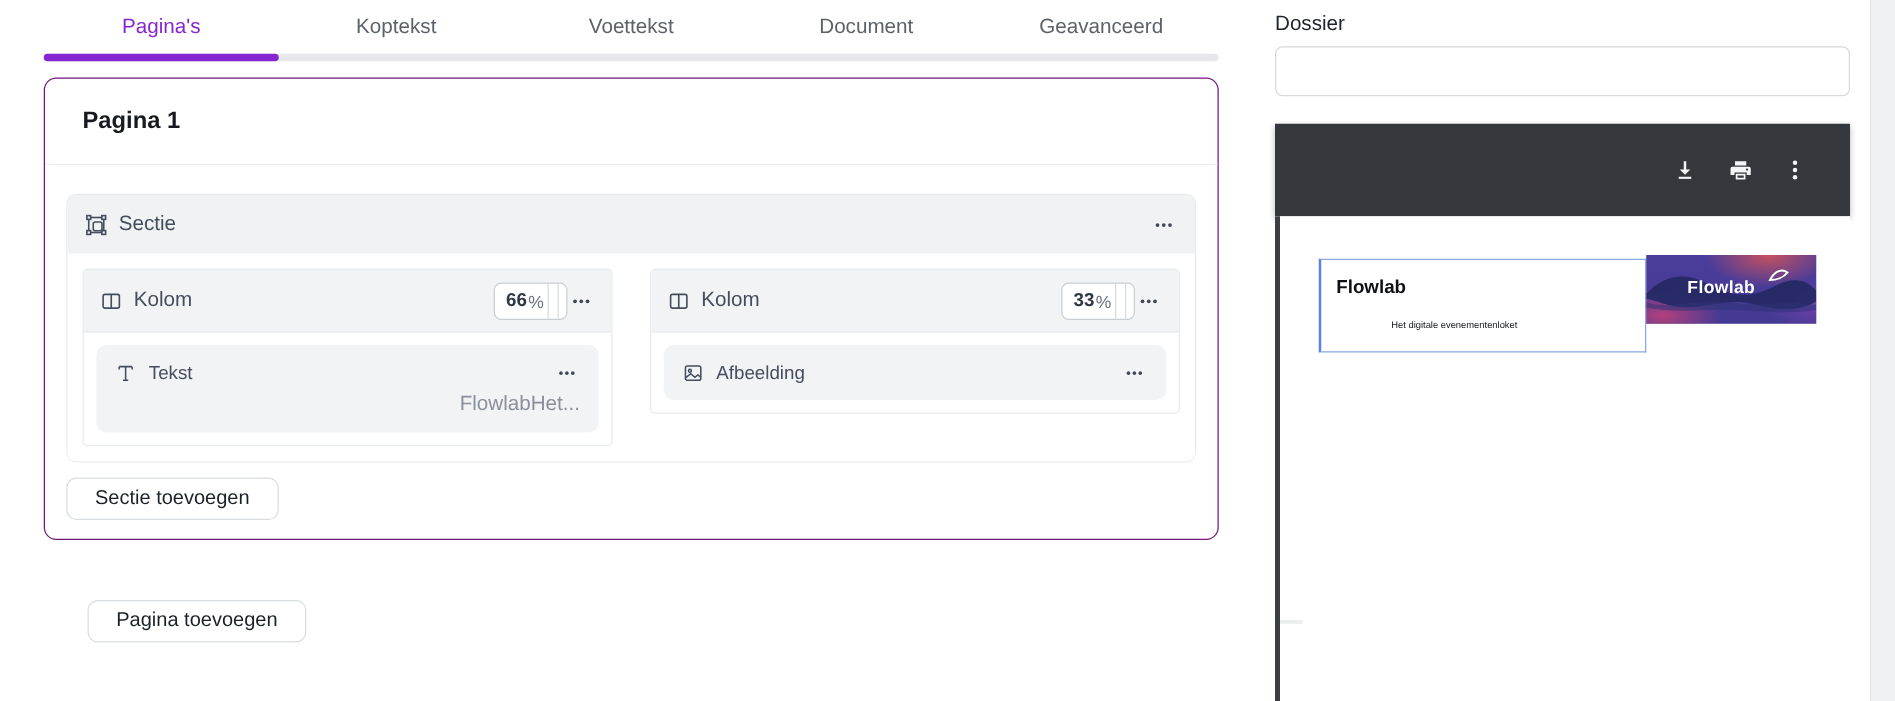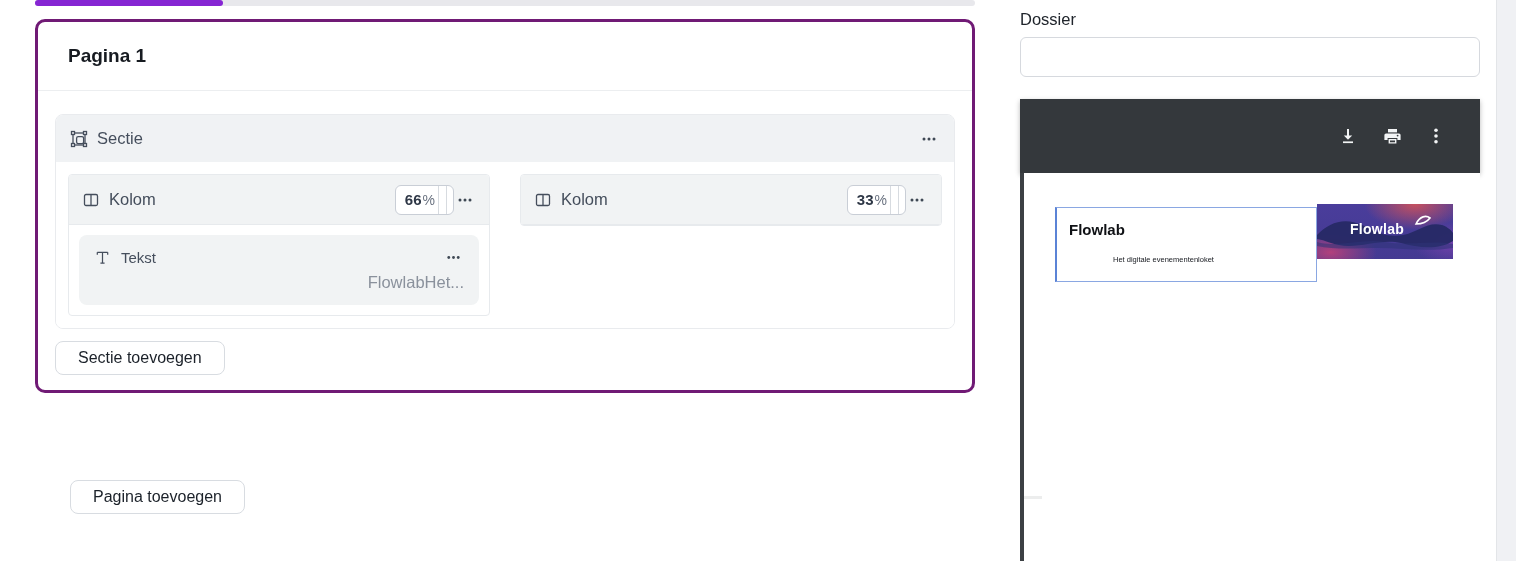--- a/index.html
+++ b/index.html
@@ -7,21 +7,21 @@
               font-family:"Liberation Sans", sans-serif; position:relative; }
 
   
   .editor { position:absolute; left:35px; top:0; width:940px; }
   .tabs { display:flex; padding-top:12px; height:43px; }
   .tab { flex:1 1 0; text-align:center; font-size:16.5px; color:#5c6269; cursor:pointer; }
   .tab.active { color:#8626d3; font-weight:500; }
   .tab-track { height:6px; border-radius:3px; background:#e8e8ec; position:relative; }
   .tab-track-fill { position:absolute; left:0; top:0; height:6px; border-radius:3px; width:20%; background:#8626d3; }
 
-  .page-card { margin-top:13px; background:#fff; border:3px solid #701a75; border-radius:10px; }
+  .page-card { margin-top:13px; background:#fff; border:1px solid #701a75; border-radius:10px; }
   .page-card-header { height:69px; display:flex; align-items:center; padding:0 30px;
                       border-bottom:1px solid #eceef0; }
   .page-title { font-size:19px; font-weight:600; color:#171b21; }
   .page-card-body { padding:23px 17px 15px 17px; }
 
   .section-box { border:1px solid #e9ebee; border-radius:8px; overflow:hidden;text-align:right; }
   .section-header { background:#f0f2f4; height:47px; display:flex; align-items:center; padding:0 14px; }
   .section-label { font-size:16.5px; color:#454e5c; margin-left:9px; }
   .section-body { display:flex; gap:30px; padding:12px; align-items:flex-start; background:#fff; }
 
@@ -86,20 +86,27 @@
   .page-scrollbar { position:absolute; left:1496px; top:0; width:20px; height:561px;
                     background:#f0f1f4; border-left:1px solid #e3e5e8; }
 
   .icon { display:inline-flex; }
 </style>
 </head>
 <body>
 
 <div class="editor">
 
+  <div class="tabs">
+    <div class="tab active">Pagina's</div>
+    <div class="tab">Koptekst</div>
+    <div class="tab">Voettekst</div>
+    <div class="tab">Document</div>
+    <div class="tab">Geavanceerd</div>
+  </div>
   <div class="tab-track">
     <div class="tab-track-fill"></div>
   </div>
 
   <div class="page-card">
     <div class="page-card-header">
       <span class="page-title">Pagina 1</span>
     </div>
 
     <div class="page-card-body">
@@ -198,20 +205,44 @@
               </span>
               <span class="menu-btn">
                 <span class="icon">
                   <svg width="18" height="18" viewBox="0 0 18 18" fill="#3f4854">
                     <circle cx="4" cy="9" r="1.5"></circle>
                       <circle cx="9" cy="9" r="1.5"></circle>
                       <circle cx="14" cy="9" r="1.5"></circle>
                   </svg>
                 </span>
               </span>
+            </div>
+            <div class="col-body">
+              <div class="el-card">
+                <div class="el-row">
+                  <span class="icon">
+                    <svg width="17" height="17" viewBox="0 0 18 18" fill="none" stroke="#454e5c" stroke-width="1.3">
+                      <rect x="2.5" y="3" width="13" height="12" rx="1.5"></rect>
+                      <circle cx="6.3" cy="7" r="1.2"></circle>
+                      <path d="M2.5 13 L7 9.5 L10.5 12.5 L13 10.5 L15.5 12.5"></path>
+                    </svg>
+                  </span>
+                  <span class="el-label">Afbeelding</span>
+                  <span class="spacer"></span>
+                  <span class="menu-btn">
+                    <span class="icon">
+                      <svg width="17" height="17" viewBox="0 0 18 18" fill="#3f4854">
+                        <circle cx="4" cy="9" r="1.5"></circle>
+                          <circle cx="9" cy="9" r="1.5"></circle>
+                          <circle cx="14" cy="9" r="1.5"></circle>
+                      </svg>
+                    </span>
+                  </span>
+                </div>
+              </div>
             </div>
           </div>
 
         </div>
       </div>
 
       <button class="ghost-btn add-section-btn">Sectie toevoegen</button>
     </div>
   </div>
 

